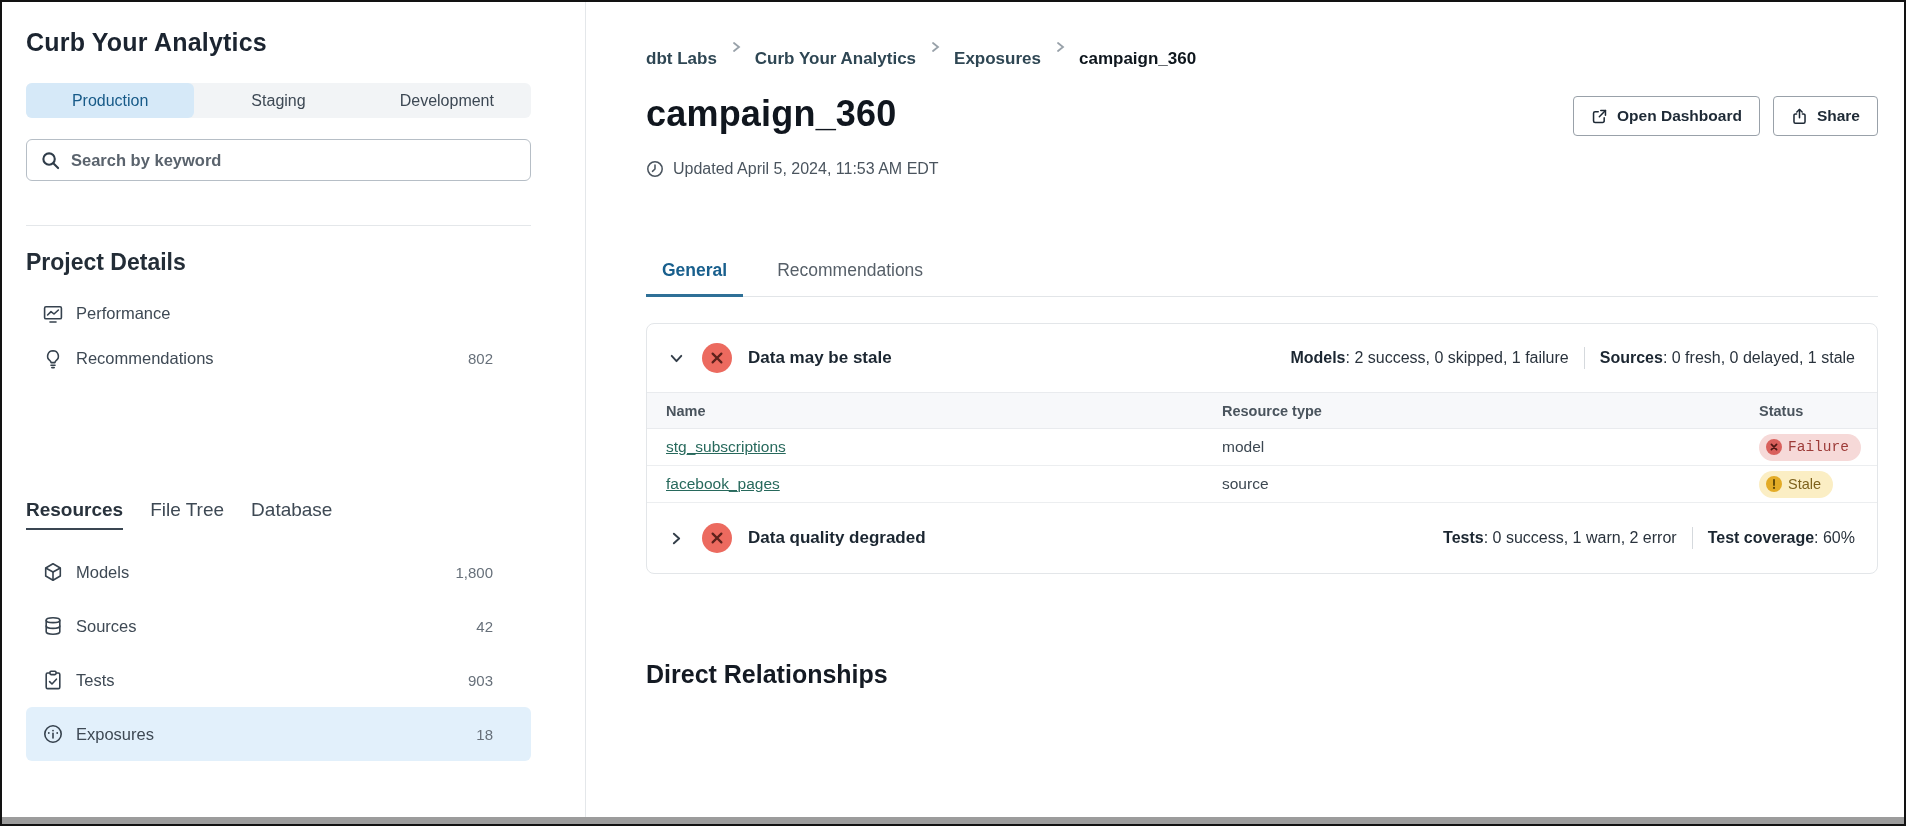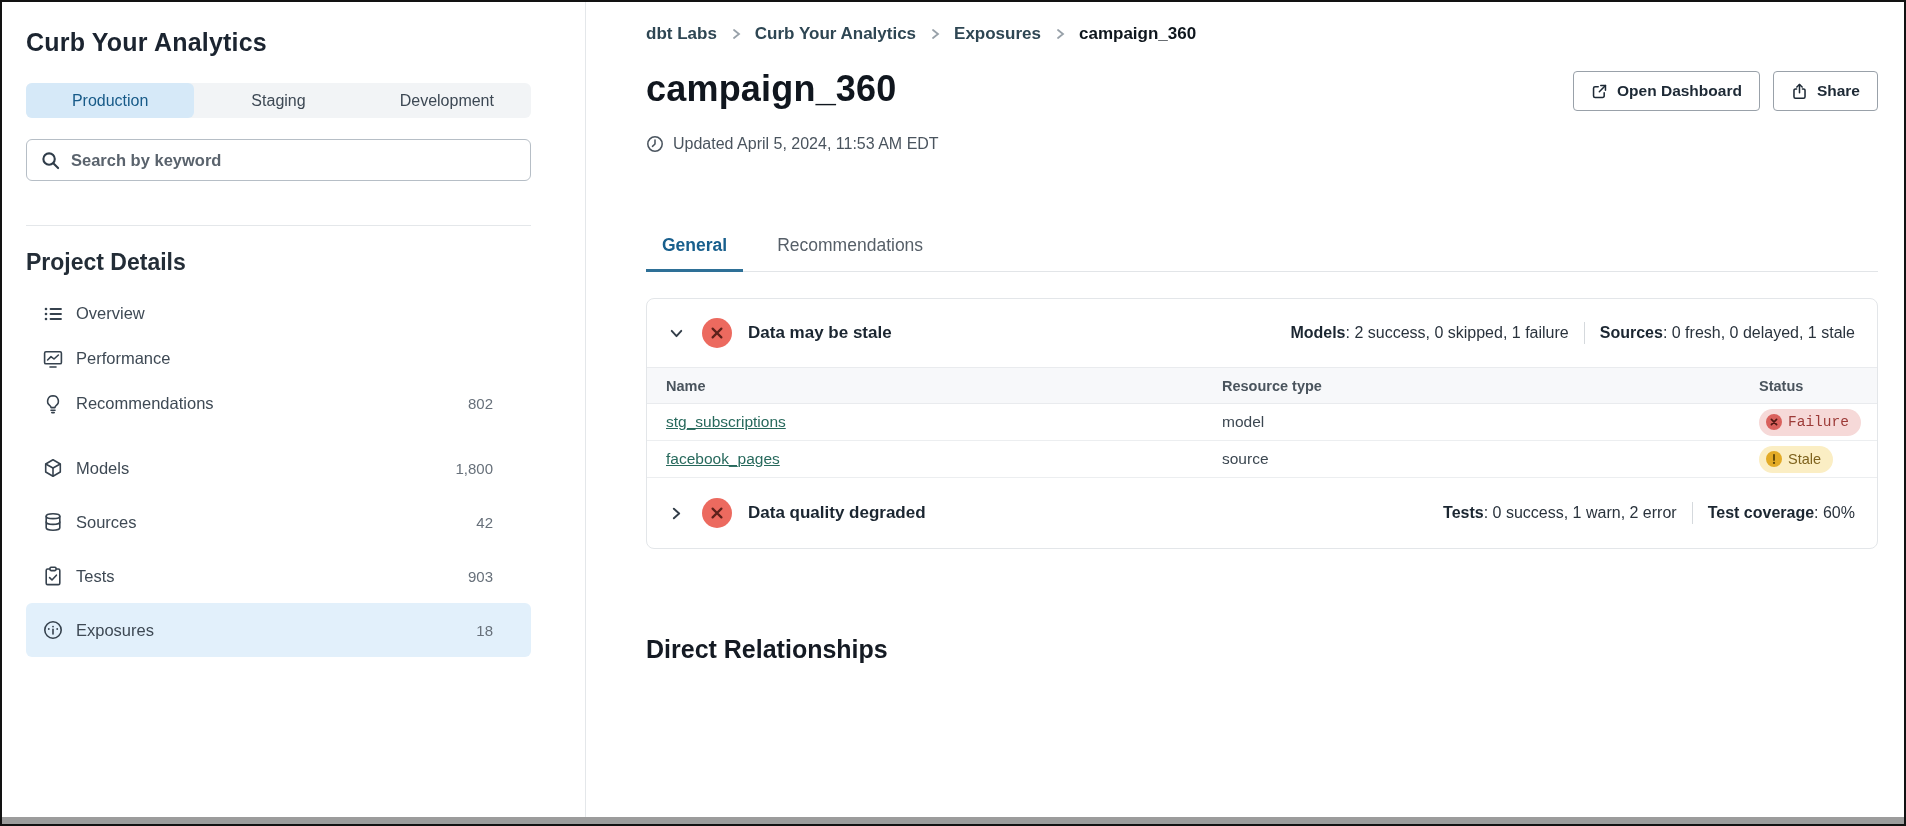--- a/index.html
+++ b/index.html
@@ -40,21 +40,21 @@
   .res-list .nav-item { height:54px; }
 
   .resource-tabs { display:flex; gap:27px; margin-top:118px; align-items:baseline; }
   .res-tab { font-size:19px; color:#3e4954; cursor:pointer; padding-bottom:7px; }
   .res-tab.active { font-weight:bold; color:#28323c; border-bottom:2px solid #3a4652; }
 
   
   .main { flex:1; padding:16px 26px 0 60px; min-width:0; }
 
   .breadcrumb { display:flex; align-items:center; gap:13px; margin-top:6px; }
-  .crumb { font-size:17px; font-weight:bold; color:#2e4653; cursor:pointer; white-space:nowrap; }
+  .crumb { font-size:17px; font-weight:bold; color:#2e4653; cursor:pointer; white-space:nowrap;margin-top:25px; }
   .crumb.current { color:#0e161d; cursor:default; }
   .crumb-sep { color:#98a1a9; display:flex; }
 
   .header-row { display:flex; justify-content:space-between; align-items:flex-start; margin-top:24px; }
   .page-title { font-size:36px; font-weight:bold; color:#10161e; letter-spacing:.2px; }
   .actions { display:flex; gap:13px; margin-top:3px;align-items:center; }
   .btn { height:40px; display:inline-flex; align-items:center; gap:9px; padding:0 17px;
          background:#fff; border:1px solid #99a1a9; border-radius:4px; font-size:15.5px;
          font-weight:bold; color:#1d2935; cursor:pointer; font-family:inherit; }
   .btn svg { color:#1d2935; }
@@ -123,51 +123,44 @@
       </svg>
       <input type="text" placeholder="Search by keyword" style="">
     </div>
 
     <hr class="sidebar-divider">
 
     <div class="side-heading">Project Details</div>
 
     <div class="nav-list">
       <div class="nav-item">
-        <svg width="20" height="20" viewBox="0 0 20 20" stroke="currentColor" stroke-width="1.8" stroke-linecap="round">
-          <circle cx="3" cy="5" r="1.3" fill="currentColor" stroke="none"></circle>
-            <line x1="7.5" y1="5" x2="18" y2="5"></line>
-          <circle cx="3" cy="10" r="1.3" fill="currentColor" stroke="none"></circle>
-            <line x1="7.5" y1="10" x2="18" y2="10"></line>
-          <circle cx="3" cy="15" r="1.3" fill="currentColor" stroke="none"></circle>
-            <line x1="7.5" y1="15" x2="18" y2="15"></line>
-        </svg>
-        <span class="lbl">Overview</span>
-        <span class="cnt"></span>
-      </div>
-      <div class="nav-item">
         <svg width="20" height="20" viewBox="0 0 20 20" fill="none" stroke="currentColor" stroke-width="1.6" stroke-linecap="round" stroke-linejoin="round">
           <rect x="1.6" y="2.8" width="16.8" height="12" rx="1.4"></rect>
           <polyline points="4.6,11 8,7.6 11,10 15.4,6"></polyline>
           <line x1="7" y1="18" x2="13" y2="18"></line>
         </svg>
         <span class="lbl">Performance</span>
         <span class="cnt"></span>
       </div>
       <div class="nav-item">
         <svg width="20" height="20" viewBox="0 0 20 20" fill="none" stroke="currentColor" stroke-width="1.6" stroke-linecap="round" stroke-linejoin="round">
           <path d="M10 1.8a5.4 5.4 0 0 0-3.1 9.8c.7.5 1.1 1.2 1.1 2h4c0-.8.4-1.5 1.1-2A5.4 5.4 0 0 0 10 1.8z"></path>
           <line x1="8" y1="16.2" x2="12" y2="16.2"></line>
             <line x1="8.8" y1="18.6" x2="11.2" y2="18.6"></line>
         </svg>
         <span class="lbl">Recommendations</span>
         <span class="cnt">802</span>
       </div>
     </div>
 
+    <div class="resource-tabs">
+      <span class="res-tab active">Resources</span>
+      <span class="res-tab">File Tree</span>
+      <span class="res-tab">Database</span>
+    </div>
 
     <div class="nav-list res-list">
       <div class="nav-item">
         <svg width="20" height="20" viewBox="0 0 20 20" fill="none" stroke="currentColor" stroke-width="1.6" stroke-linejoin="round">
           <path d="M10 1.8 17.3 6v8L10 18.2 2.7 14V6z"></path>
             <polyline points="2.7,6 10,10 17.3,6"></polyline>
             <line x1="10" y1="10" x2="10" y2="18.2"></line>
         </svg>
         <span class="lbl">Models</span>
         <span class="cnt">1,800</span>

